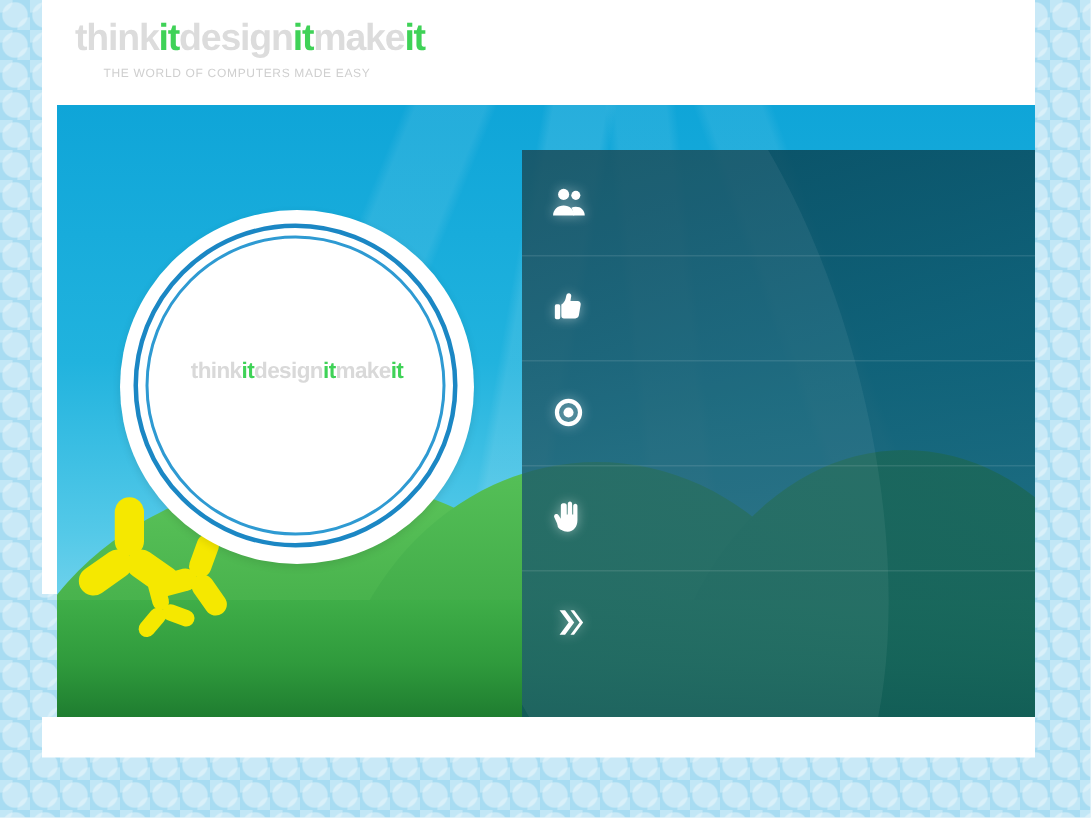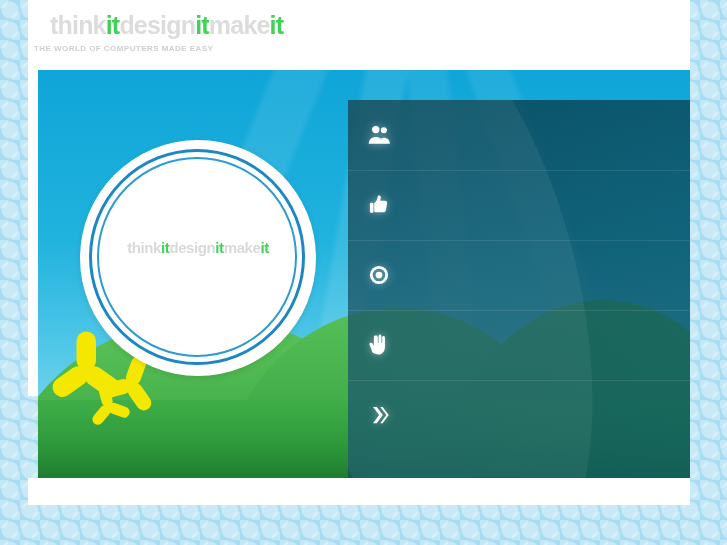--- a/index.html
+++ b/index.html
@@ -45,27 +45,26 @@
     font-size: 25px;
     font-weight: bold;
     letter-spacing: -0.8px;
     line-height: 1;
     white-space: nowrap;
     color: #dcdcdc;
   }
   .logo .accent { color: #3fd257; }
   .tagline {
     position: absolute;
-    left: 6px;
+    left: 41px;
     top: 44px;
     font-size: 8px;
     letter-spacing: 0.45px;
     color: #cfcfcf;
     white-space: nowrap;
-    font-weight: bold;
   }
 
   
   .hero {
     position: absolute;
     left: 10px;
     top: 70px;
     width: 652px;
     height: 408px;
     overflow: hidden;

